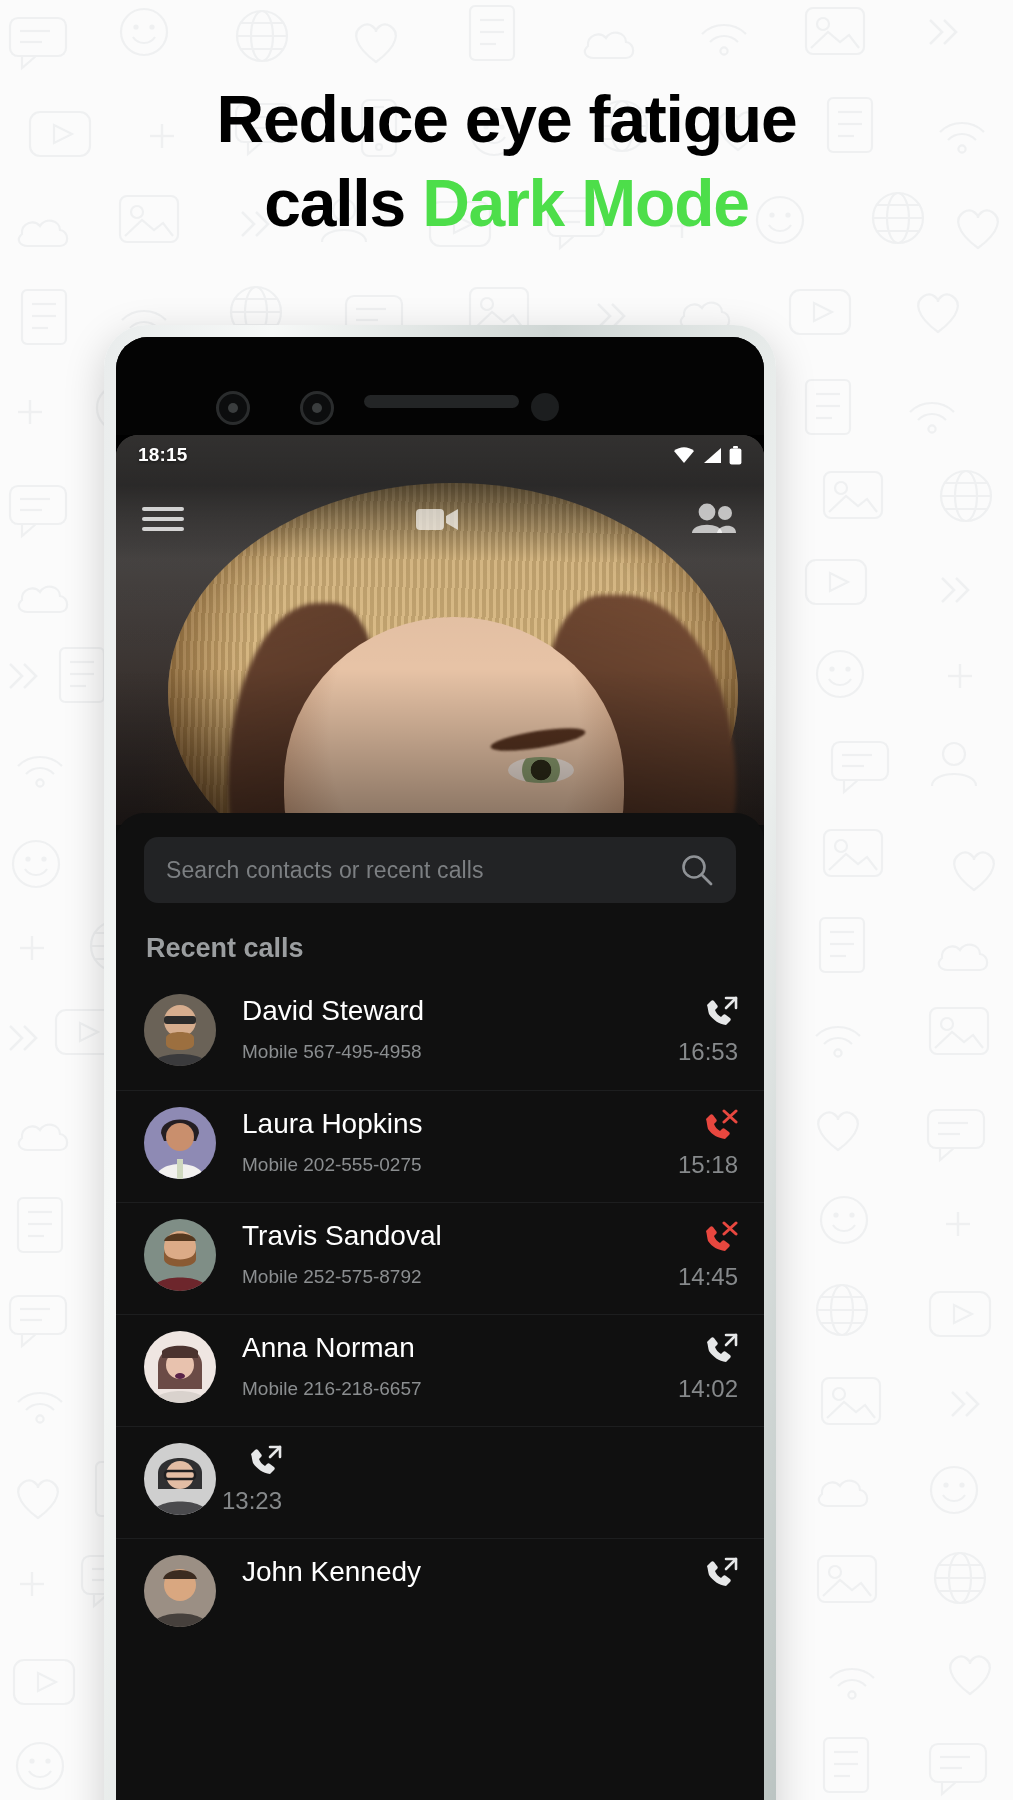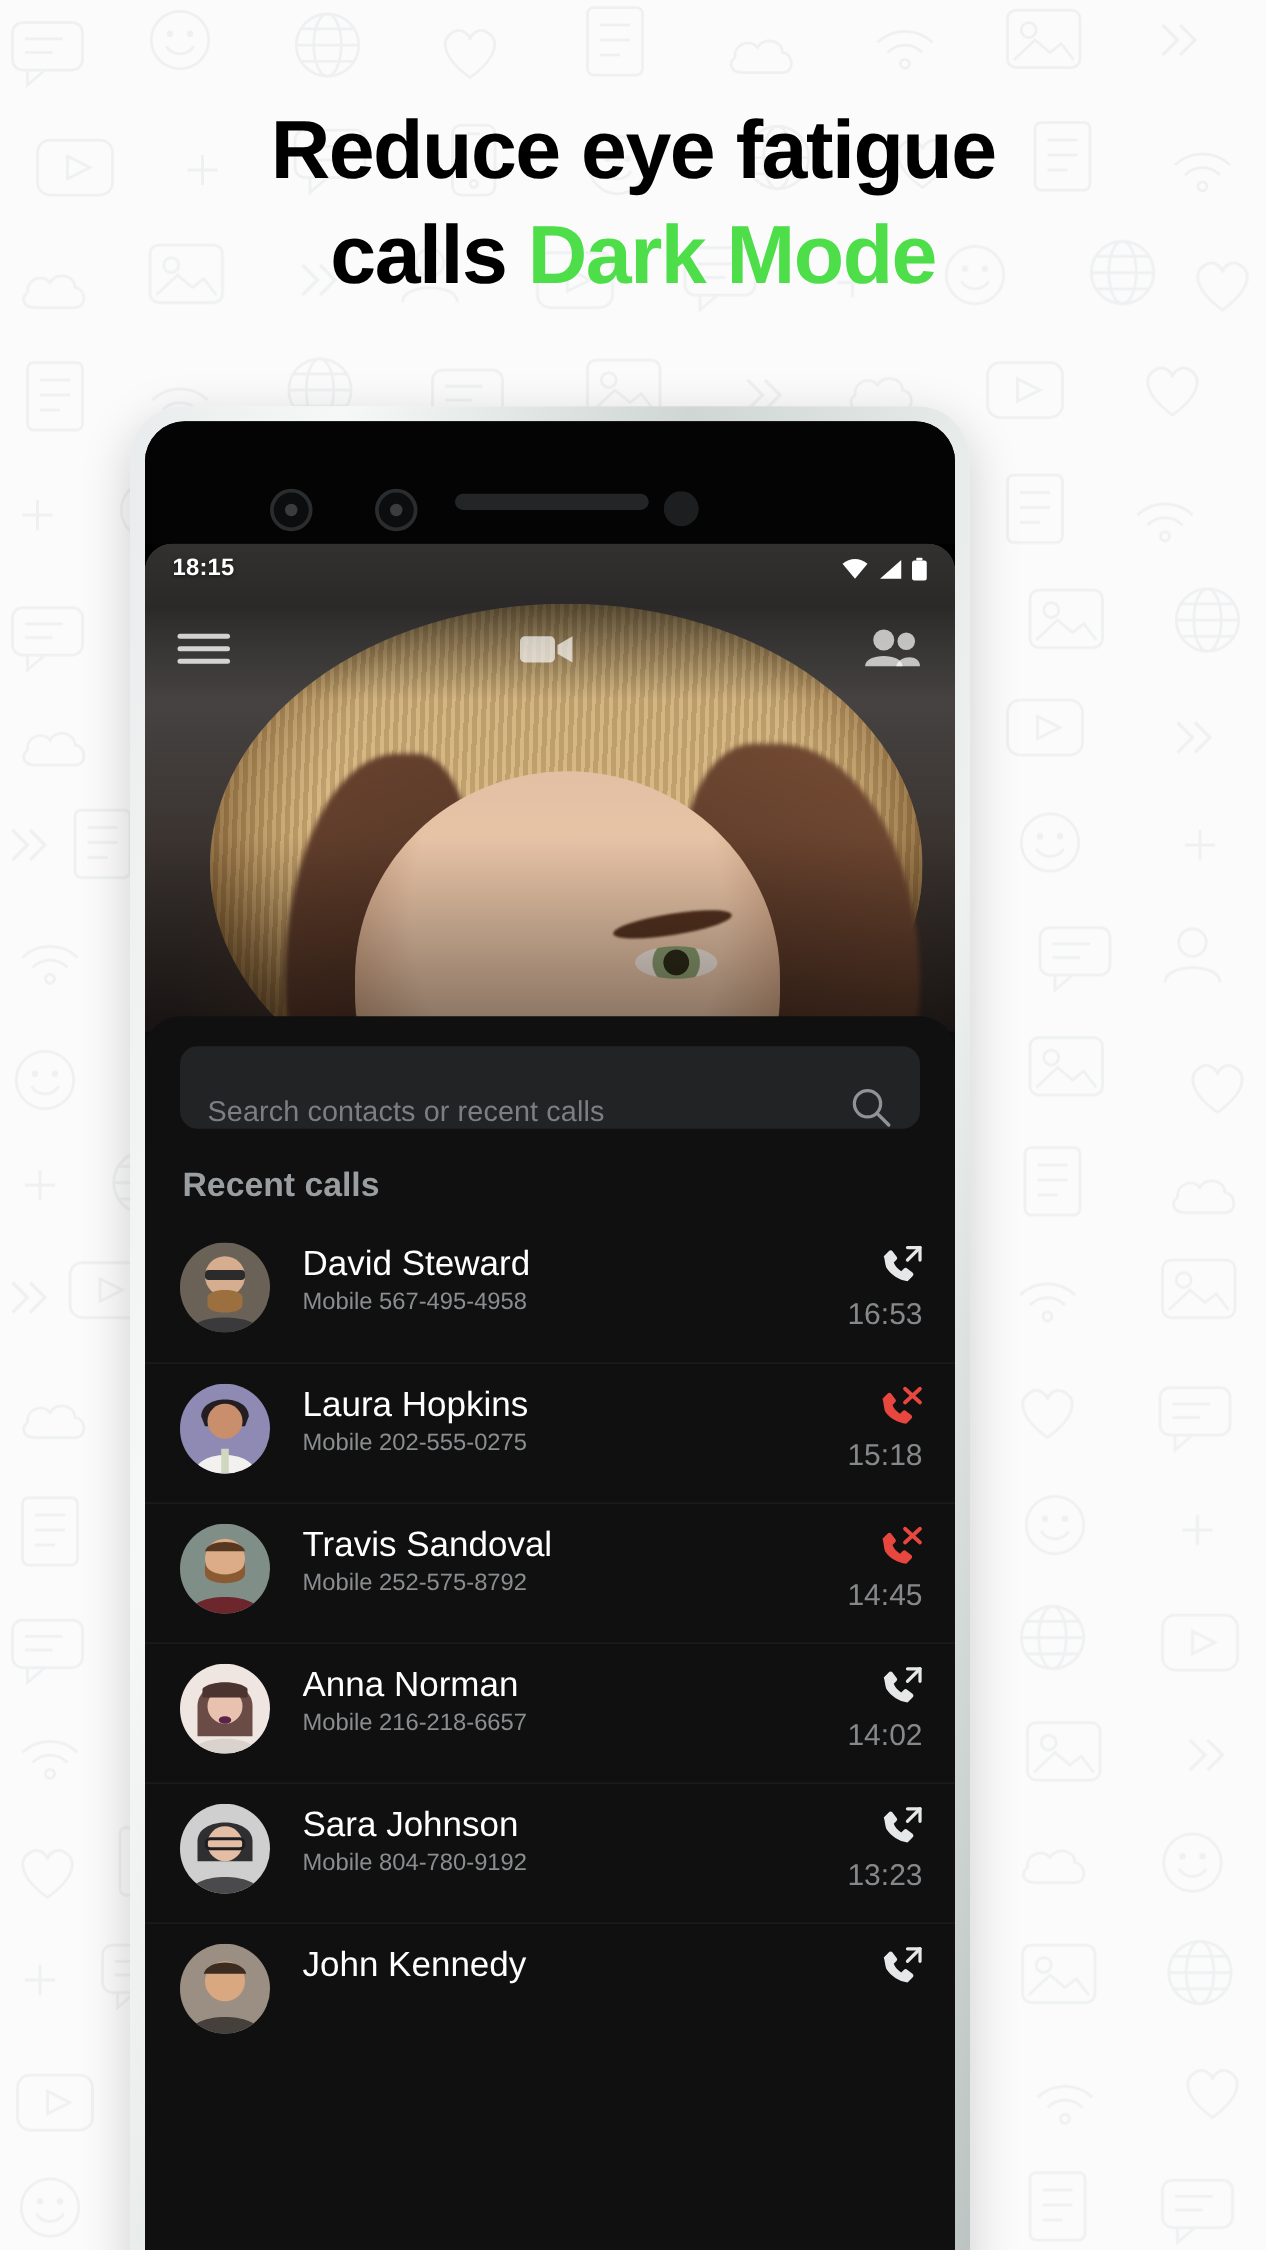--- a/index.html
+++ b/index.html
@@ -199,21 +199,21 @@
     background:#101010;
     border-radius:28px 28px 0 0;
     z-index:4;
     overflow:hidden;
   }
   .search-bar {
     margin:24px 28px 0 28px;
     height:66px;
     background:#222325;
     border-radius:14px;
-    display:flex; align-items:flex-end;
+    display:flex; align-items:center;
     padding:0 22px;
   }
   .search-placeholder {
     flex:1;
     color:#7c7f82;
     font-size:23px;
     letter-spacing:.1px;
   }
   .section-title {
     margin:30px 0 6px 30px;
@@ -239,21 +239,21 @@
   }
   .avatar svg { display:block; width:100%; height:100%; }
   .call-meta { flex:1; padding-left:26px; min-width:0; }
   .call-name {
     color:#fff; font-size:28px;
     line-height:1.18;
     white-space:nowrap; overflow:hidden; text-overflow:ellipsis;
   }
   .call-sub {
     color:#8b8e90; font-size:19px;
-    margin-top:4px;
+    margin-top:14px;
     white-space:nowrap;
   }
   .call-right {
     flex:0 0 auto;
     display:flex; flex-direction:column;
     align-items:flex-end; gap:10px;
     min-width:66px;
   }
   .call-time { color:#86898b; font-size:24px; }
 </style>
@@ -617,24 +617,20 @@
           <div class="call-row">
             <div class="avatar">
               <svg viewBox="0 0 72 72">
                   <rect width="72" height="72" fill="#cfcfcf"></rect>
                 <path d="M14 30 C14 10 58 10 58 30 L58 46 L14 46 Z" fill="#2f2f31"></path>
                 <circle cx="36" cy="32" r="14" fill="#e3bda4"></circle>
                 <rect x="21" y="28" width="30" height="8" rx="3" fill="none" stroke="#1f1f21" stroke-width="2.4"></rect>
                 <path d="M8 72 C8 54 64 54 64 72 Z" fill="#4a4a4d"></path>
               </svg>
             </div>
-            <div class="call-meta">
-              <div class="call-name">Sara Johnson</div>
-              <div class="call-sub">Mobile 804-780-9192</div>
-            </div>
             <div class="call-right">
               <svg width="34" height="34" viewBox="0 0 34 34">
                 <path d="M5 20 C9 26 15 30 22 31 L26 27 C27 26 27 25 26 24 L22 21 C21 20 20 20 19 21 L17 23 C14 21 12 19 11 16 L13 14 C14 13 14 12 13 11 L10 7 C9 6 8 6 7 7 L3 11 C4 14 4 17 5 20 Z" fill="#e6e7e8"></path>
                 <path d="M22 4 L32 4 L32 14" fill="none" stroke="#e6e7e8" stroke-width="2.6" stroke-linecap="round" stroke-linejoin="round"></path>
                 <path d="M32 4 L22 14" stroke="#e6e7e8" stroke-width="2.6" stroke-linecap="round"></path>
               </svg>
               <div class="call-time">13:23</div>
             </div>
           </div>
 

